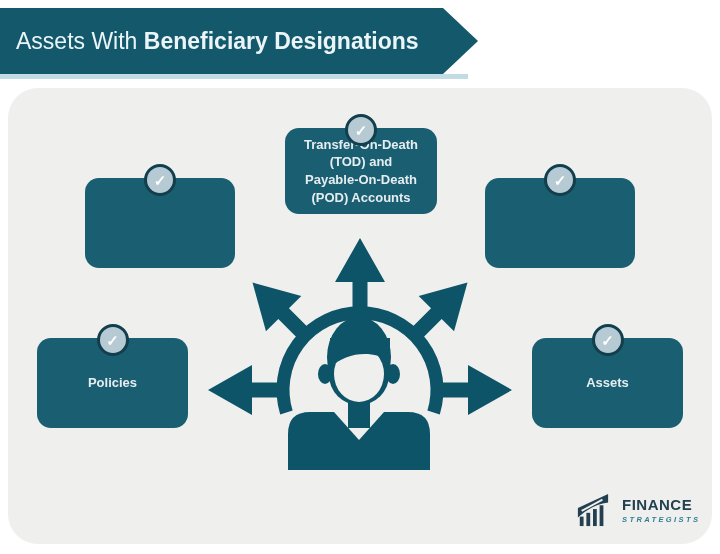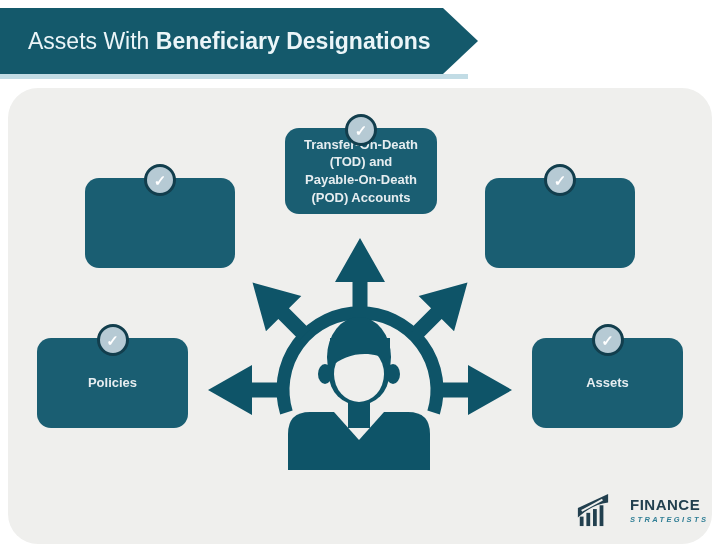--- a/index.html
+++ b/index.html
@@ -5,21 +5,21 @@
   html,body{margin:0;padding:0;}
   body{
     width:720px;height:554px;position:relative;background:#ffffff;
     font-family:"Liberation Sans", sans-serif;overflow:hidden;
   }
   
   .banner{
     position:absolute;left:0;top:8px;width:478px;height:66px;
     background:#14596b;
     clip-path:polygon(0 0,443px 0,478px 33px,443px 66px,0 66px);
-    display:flex;align-items:center;box-sizing:border-box;padding-left:28px;
+    display:flex;align-items:center;box-sizing:border-box;padding-left:16px;
     color:#ebf5f8;font-size:23px;white-space:nowrap;
   }
   .banner .bold{font-weight:bold;}
   .banner-strip{
     position:absolute;left:0;top:74px;width:468px;height:5px;background:#c2dce5;
   }
   
   .panel{
     position:absolute;left:8px;top:88px;width:704px;height:456px;
     background:#efefed;border-radius:30px;
@@ -33,21 +33,21 @@
   }
   .badge{
     position:absolute;left:50%;top:-14px;transform:translateX(-50%);
     width:26px;height:26px;border-radius:50%;
     background:#b6cad4;border:3px solid #123e4d;
     display:flex;align-items:center;justify-content:center;
     color:#ffffff;font-size:15px;font-weight:bold;line-height:1;
   }
   
   .logo{
-    position:absolute;left:576px;top:492px;display:flex;align-items:center;gap:20px;
+    position:absolute;left:576px;top:492px;display:flex;align-items:center;gap:12px;
   }
   .logo-text{display:flex;flex-direction:column;}
   .logo-primary{font-size:15px;font-weight:bold;color:#22404f;letter-spacing:0.5px;}
   .logo-secondary{font-size:7.5px;font-weight:bold;color:#2f7e95;letter-spacing:2.4px;margin-top:2px;font-style:italic;}
   svg{display:block;}
 </style>
 </head>
 <body>
 
 <div class="banner">

